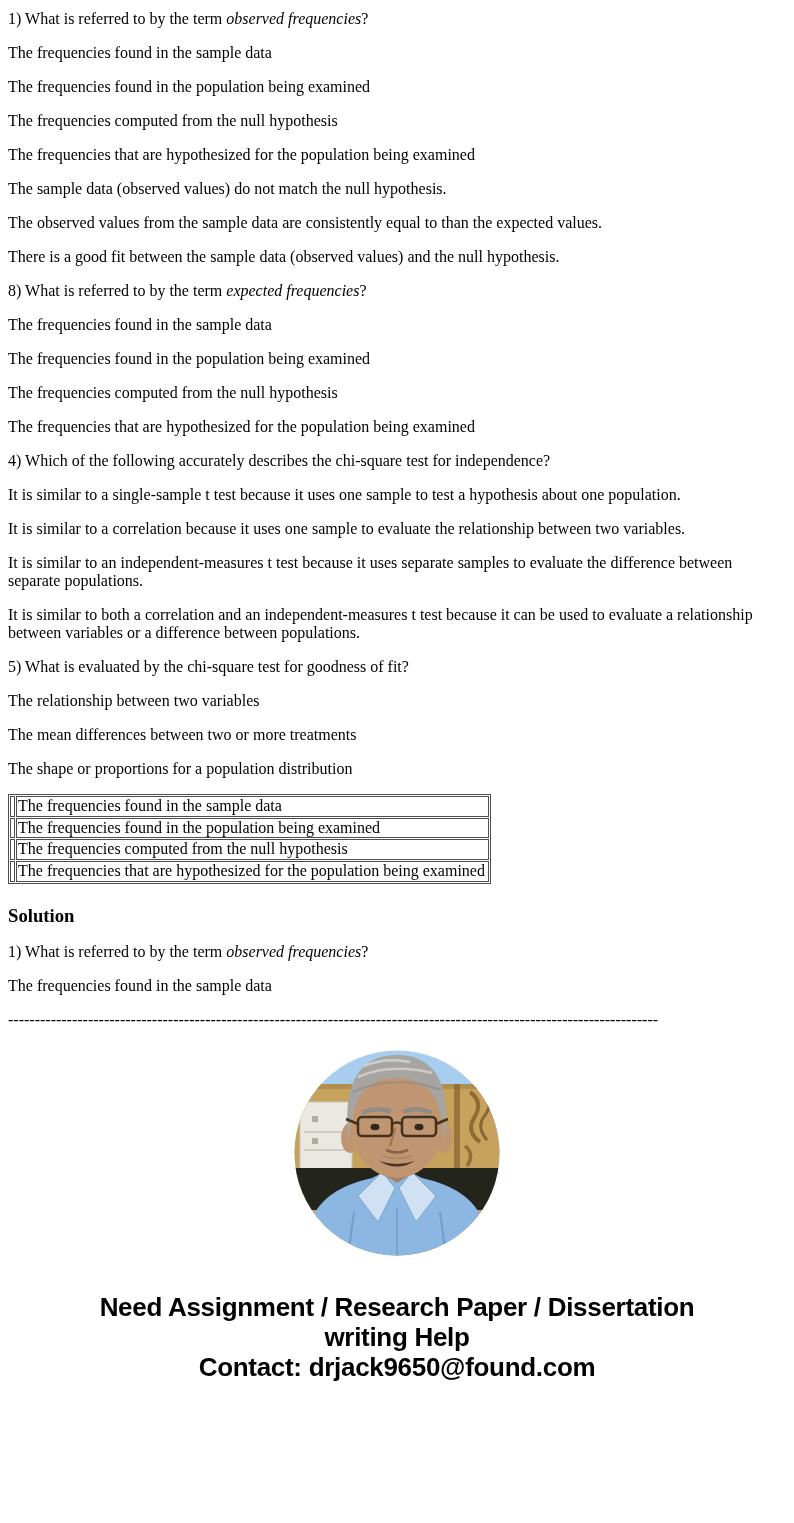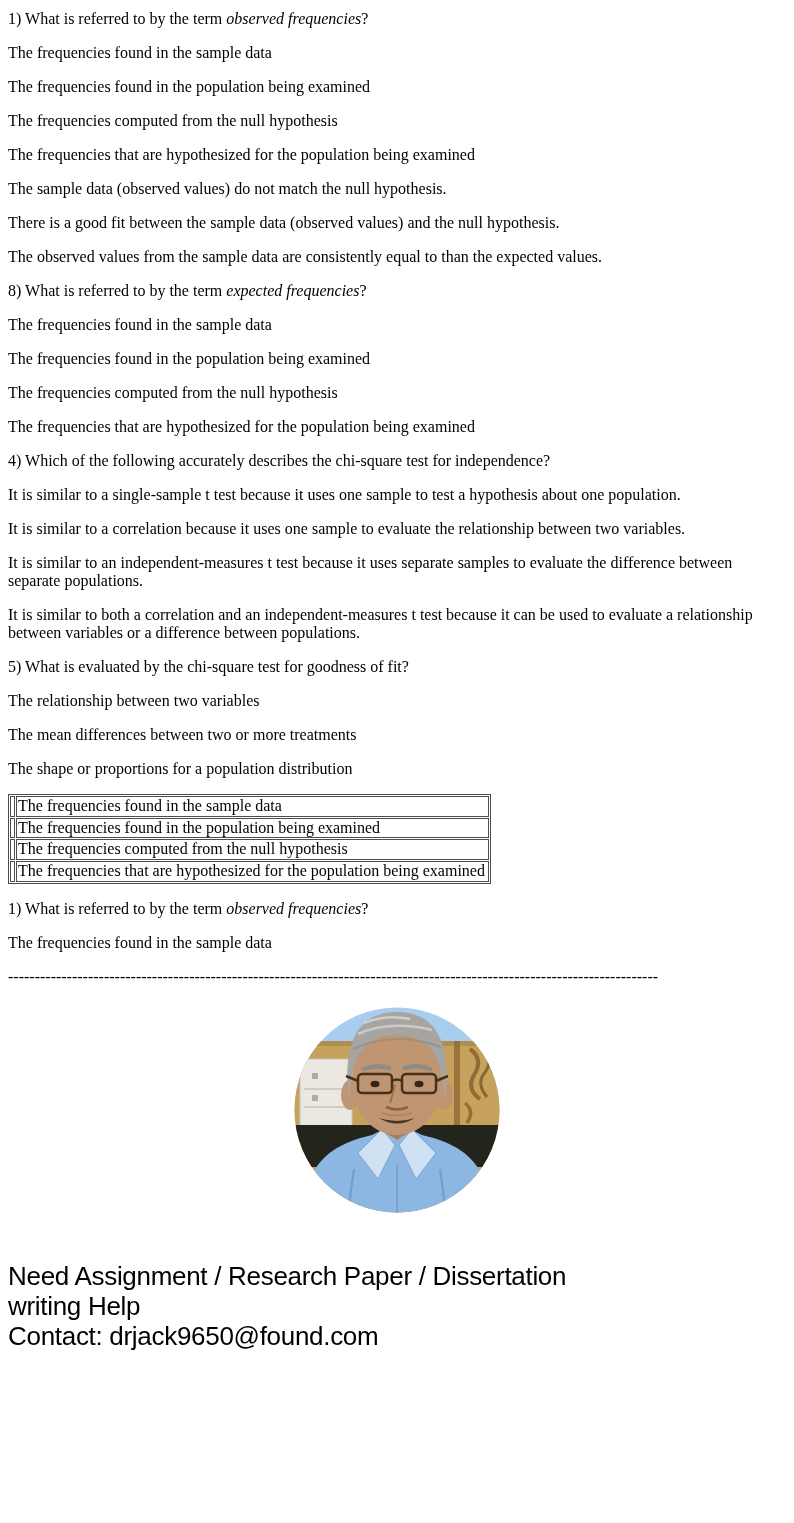--- a/index.html
+++ b/index.html
@@ -40,45 +40,45 @@
     margin: 16px 0;
     white-space: nowrap;
     overflow: hidden;
     letter-spacing: 0;
   }
 
   .photo-wrap { text-align: center; margin-top: 21px; }
   .photo-wrap svg { display: inline-block; vertical-align: top; }
 
   .footer {
-    margin-top: 48px;
+    margin-top: 36px;
     padding-bottom: 14px;
-    text-align: left;
+    text-align: center;
     font-family: "Liberation Sans", "DejaVu Sans", sans-serif;
-    font-weight: 400;
+    font-weight: 700;
     font-size: 26px;
     line-height: 30px;
     letter-spacing: -0.3px;
     color: #000000;
   }
 </style>
 </head>
 <body>
 
 <main class="doc">
 
   <p><span>1) What is referred to by the term </span><span class="q-italic">observed frequencies</span><span>?</span></p>
   <p>The frequencies found in the sample data</p>
   <p>The frequencies found in the population being examined</p>
   <p>The frequencies computed from the null hypothesis</p>
   <p>The frequencies that are hypothesized for the population being examined</p>
 
   <p>The sample data (observed values) do not match the null hypothesis.</p>
+  <p>The observed values from the sample data are consistently equal to than the expected values.</p>
   <p>There is a good fit between the sample data (observed values) and the null hypothesis.</p>
-  <p>The observed values from the sample data are consistently equal to than the expected values.</p>
 
   <p><span>8) What is referred to by the term </span><span class="q-italic">expected frequencies</span><span>?</span></p>
   <p>The frequencies found in the sample data</p>
   <p>The frequencies found in the population being examined</p>
   <p>The frequencies computed from the null hypothesis</p>
   <p>The frequencies that are hypothesized for the population being examined</p>
 
   <p>4) Which of the following accurately describes the chi-square test for independence?</p>
   <p>It is similar to a single-sample t test because it uses one sample to test a hypothesis about one population.</p>
   <p>It is similar to a correlation because it uses one sample to evaluate the relationship between two variables.</p>
@@ -104,20 +104,21 @@
         <td class="spacer"></td>
         <td>The frequencies computed from the null hypothesis</td>
       </tr>
       <tr>
         <td class="spacer"></td>
         <td>The frequencies that are hypothesized for the population being examined</td>
       </tr>
     </tbody>
   </table>
 
+  <h3 class="solution-heading">Solution</h3>
 
   <p><span>1) What is referred to by the term </span><span class="q-italic">observed frequencies</span><span>?</span></p>
   <p>The frequencies found in the sample data</p>
 
   <p class="divider">--------------------------------------------------------------------------------------------------------------------------</p>
 
   <div class="photo-wrap">
     <svg width="206" height="206" viewBox="0 0 206 206" role="img">
       <defs>
         <clipPath id="circleClip">

